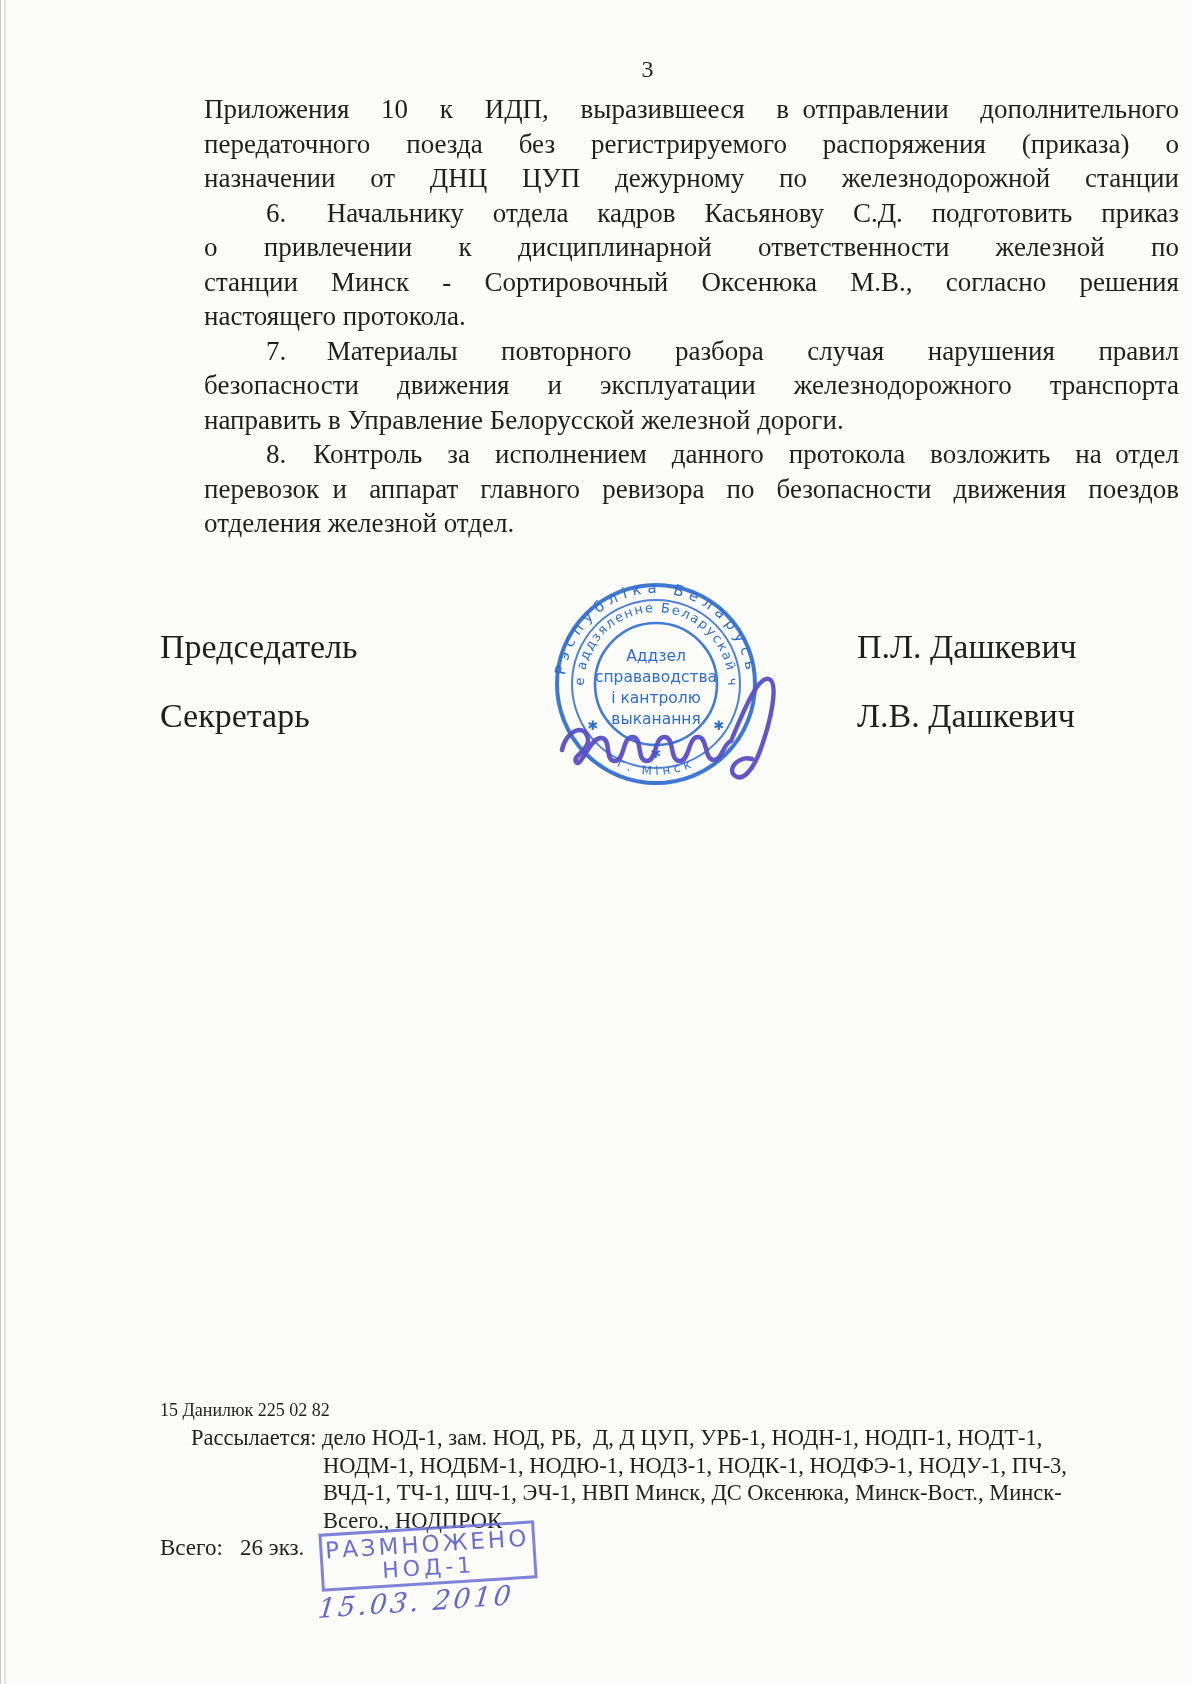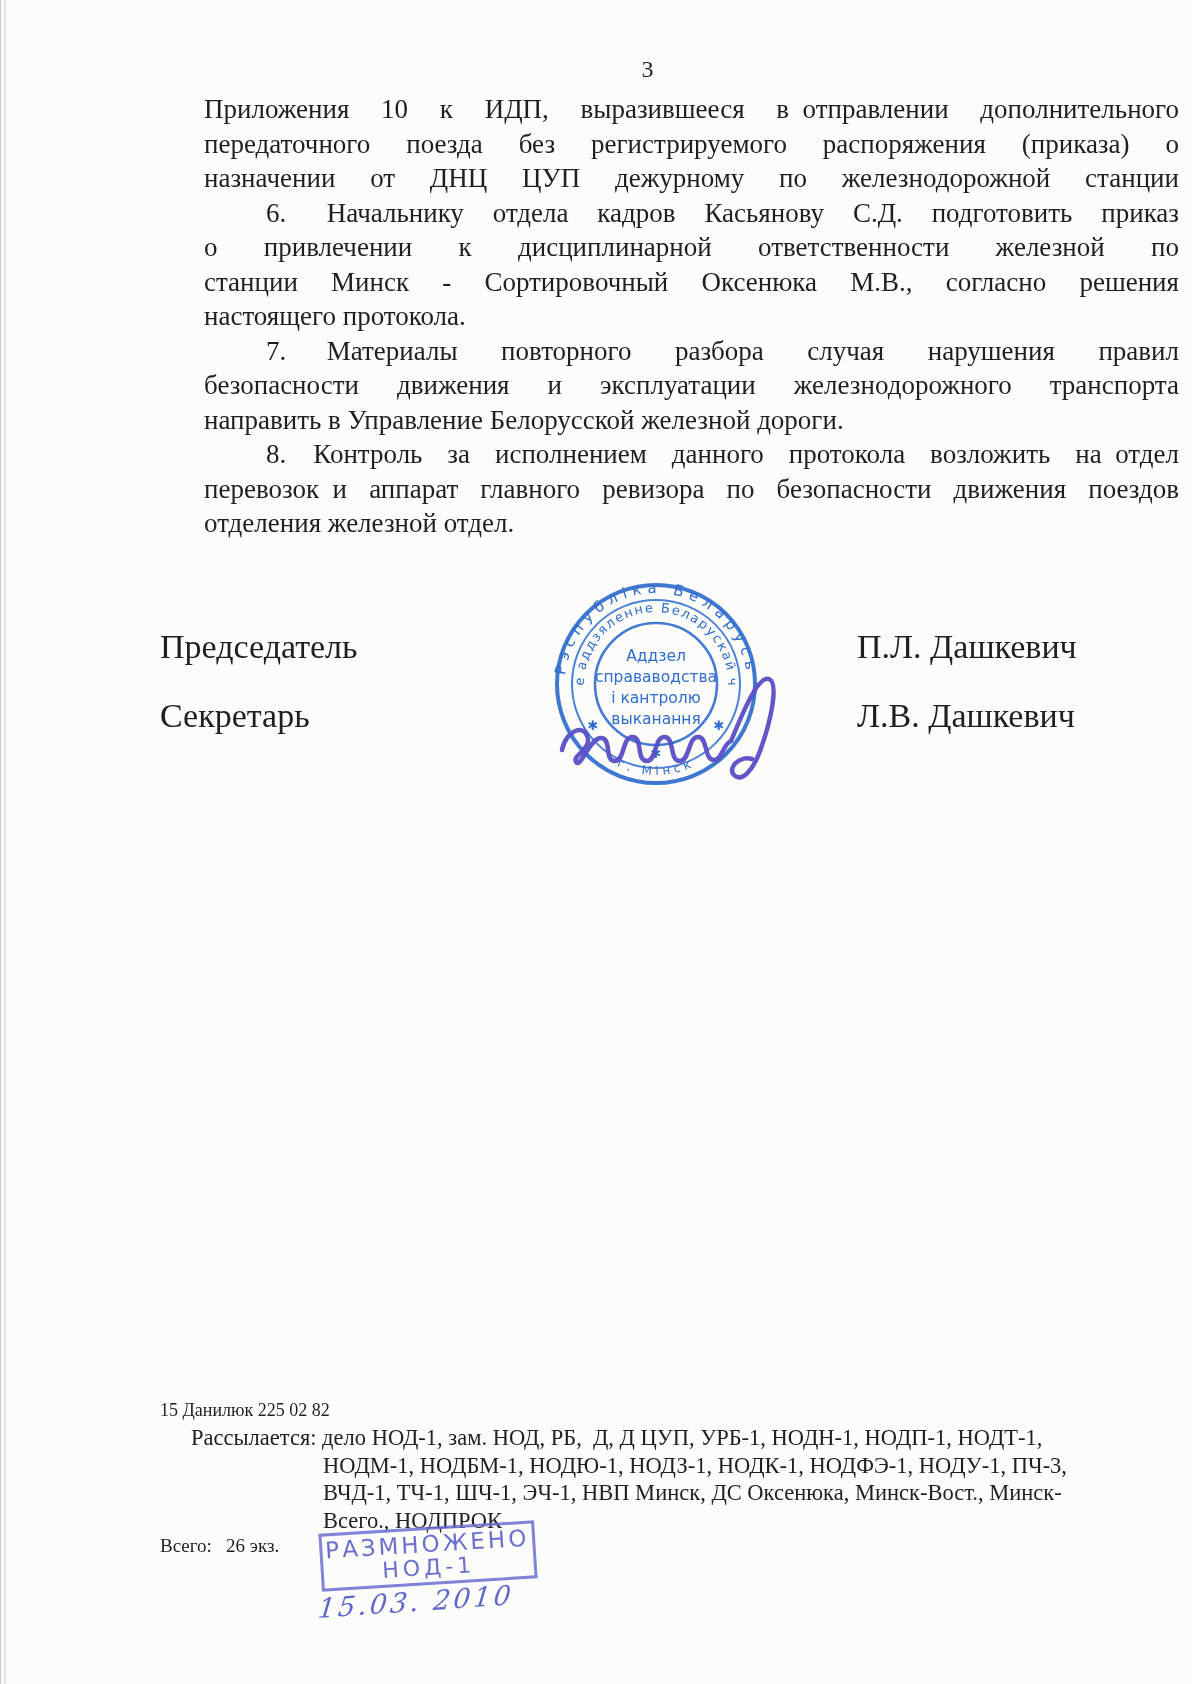--- a/index.html
+++ b/index.html
@@ -38,21 +38,21 @@
   .ring-mid-text{font-size:13px;letter-spacing:1.6px;}
   .ring-bottom-text{font-size:12px;letter-spacing:4px;}
   .stamp-center-text{font-size:15.5px;}
   .stamp-star{font-size:13px;}
 
   .signature-svg{position:absolute;left:520px;top:620px;width:290px;height:185px;}
 
   .footer-ref{position:absolute;left:160px;top:1400px;font-size:18px;text-align:center;}
   .distribution{position:absolute;left:160px;top:1424px;width:990px;font-size:22.5px;line-height:27.5px;margin-left:31px;}
   .distline.cont{padding-left:132px;}
-  .footer-total{position:absolute;left:160px;top:1535px;font-size:19px;text-align:center;}
+  .footer-total{position:absolute;left:160px;top:1535px;font-size:23px;text-align:center;}
 
   .rect-stamp{
     position:absolute;left:320px;top:1527px;width:210px;height:52px;
     border:3px solid rgba(106,111,208,0.85);
     transform:rotate(-3.6deg);
     color:rgba(94,100,202,0.92);
     font-family:"DejaVu Sans","Liberation Sans",sans-serif;
     text-align:center;
   }
   .rect-stamp .rs1{font-size:23px;letter-spacing:3px;margin-top:1px;}

